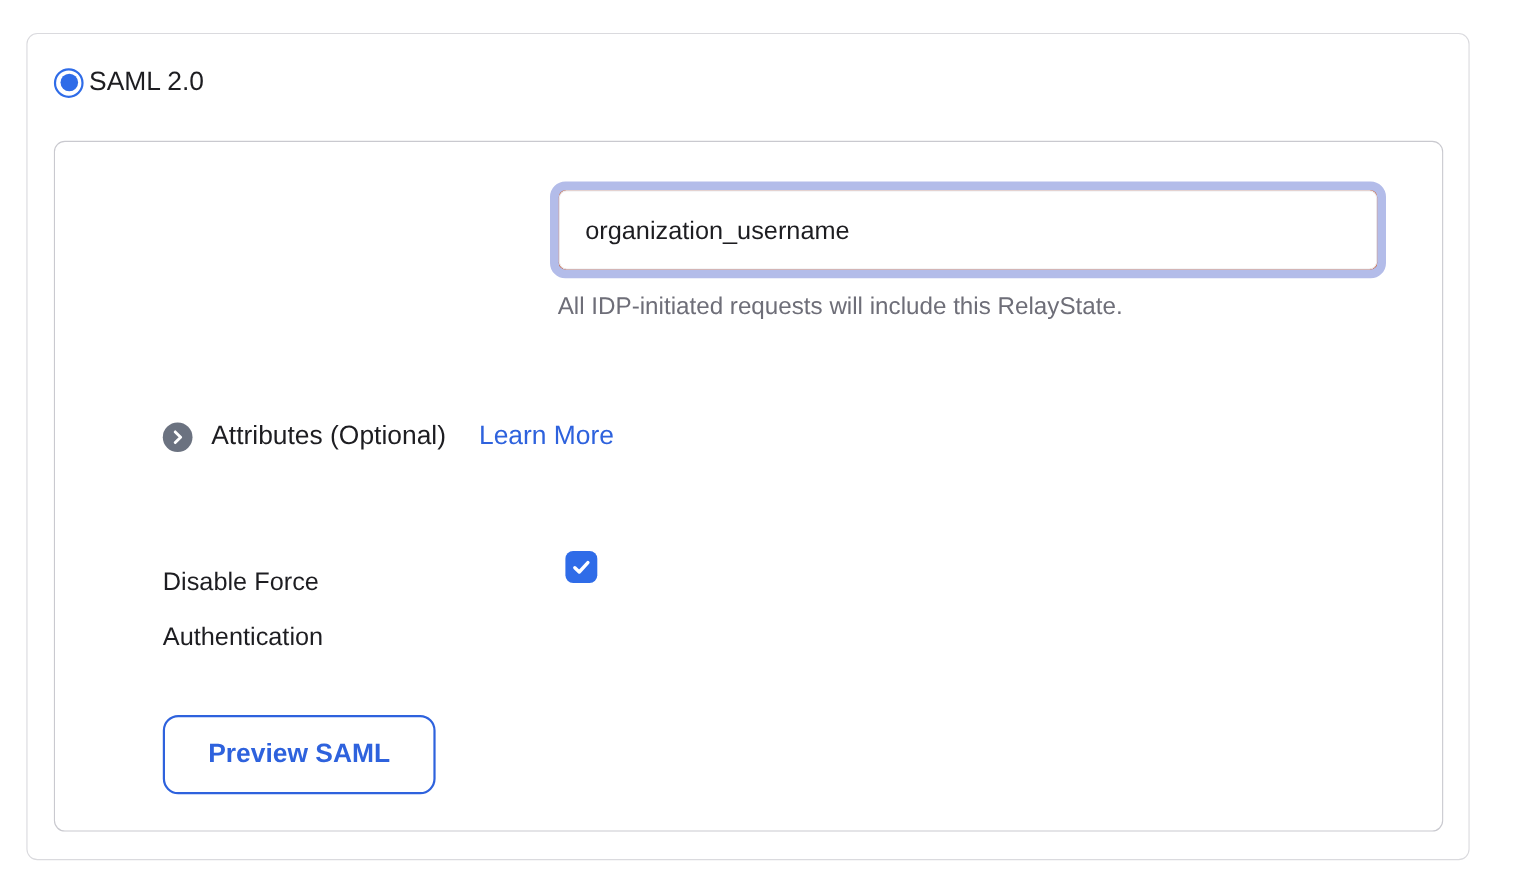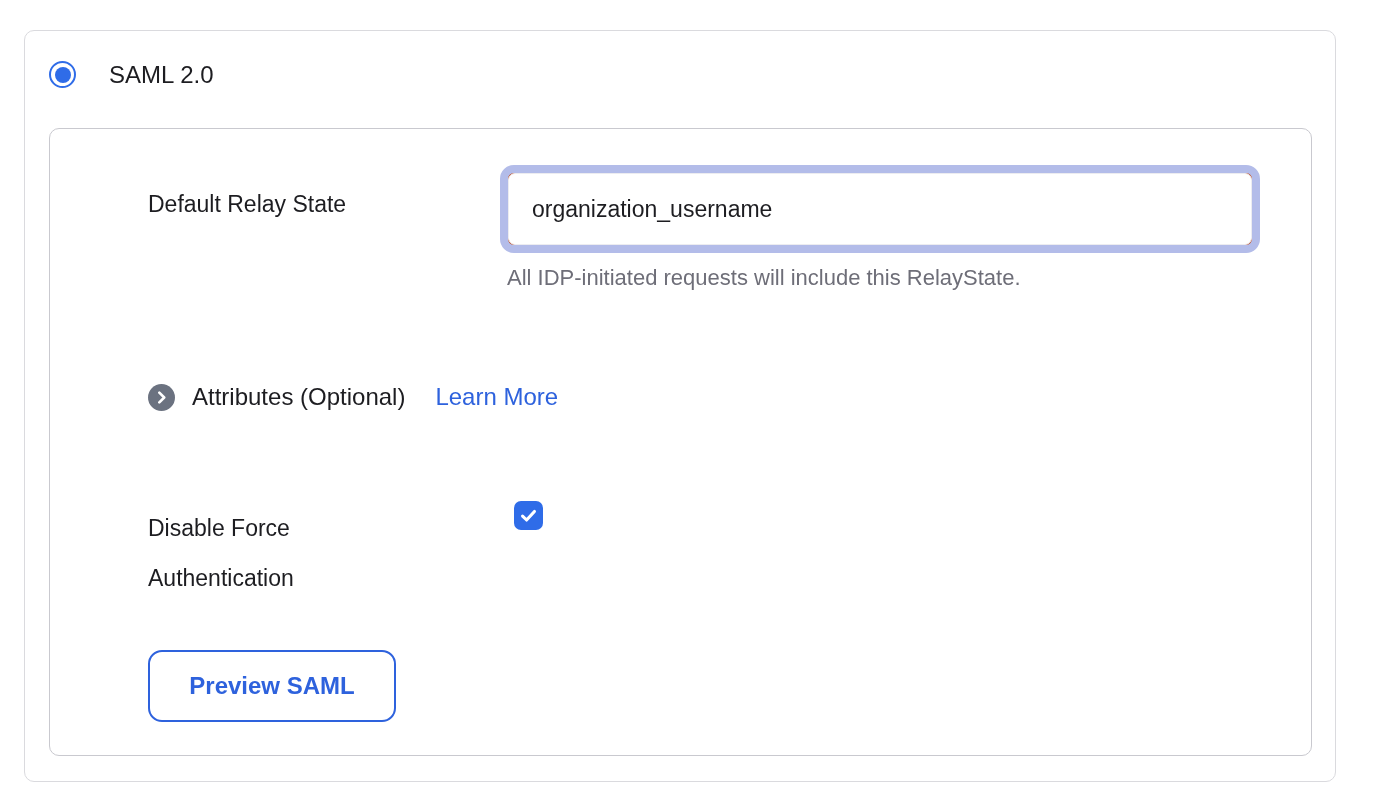--- a/index.html
+++ b/index.html
@@ -15,21 +15,21 @@
     left: 24px; top: 30px;
     width: 1312px; height: 752px;
     border: 1px solid var(--border-outer, #dadade);
     border-radius: 10px;
     background: #ffffff;
   }
   
   .radio-row {
     position: absolute;
     left: 24px; top: 30px;
-    display: flex; gap: 33px;
+    display: flex; align-items: center; gap: 5px;
   }
   .radio-outer {
     width: 27px; height: 27px;
     border: 2.5px solid var(--control-blue, #2f6ce8);
     border-radius: 50%;
     background: #ffffff;
     display: flex; align-items: center; justify-content: center;
     cursor: pointer;
   }
   .radio-dot {
@@ -151,21 +151,20 @@
 
   <div class="radio-row">
     <div class="radio-outer" role="radio" aria-checked="true">
       <div class="radio-dot"></div>
     </div>
     <span class="radio-label">SAML 2.0</span>
   </div>
 
   <div class="inner-card">
 
-    <div class="relay-label">Default Relay State</div>
     <div class="input-ring">
       <input class="relay-input" type="text" value="organization_username" style="">
     </div>
     <div class="helper helper-relay">All IDP-initiated requests will include this RelayState.</div>
 
     <div class="attributes-row">
       <div class="chevron-circle">
         <svg width="13" height="13" viewBox="0 0 12 12">
           <path d="M4 1.5 L8.5 6 L4 10.5" fill="none" stroke="#ffffff" stroke-width="2.4" stroke-linecap="round" stroke-linejoin="round"></path>
         </svg>

